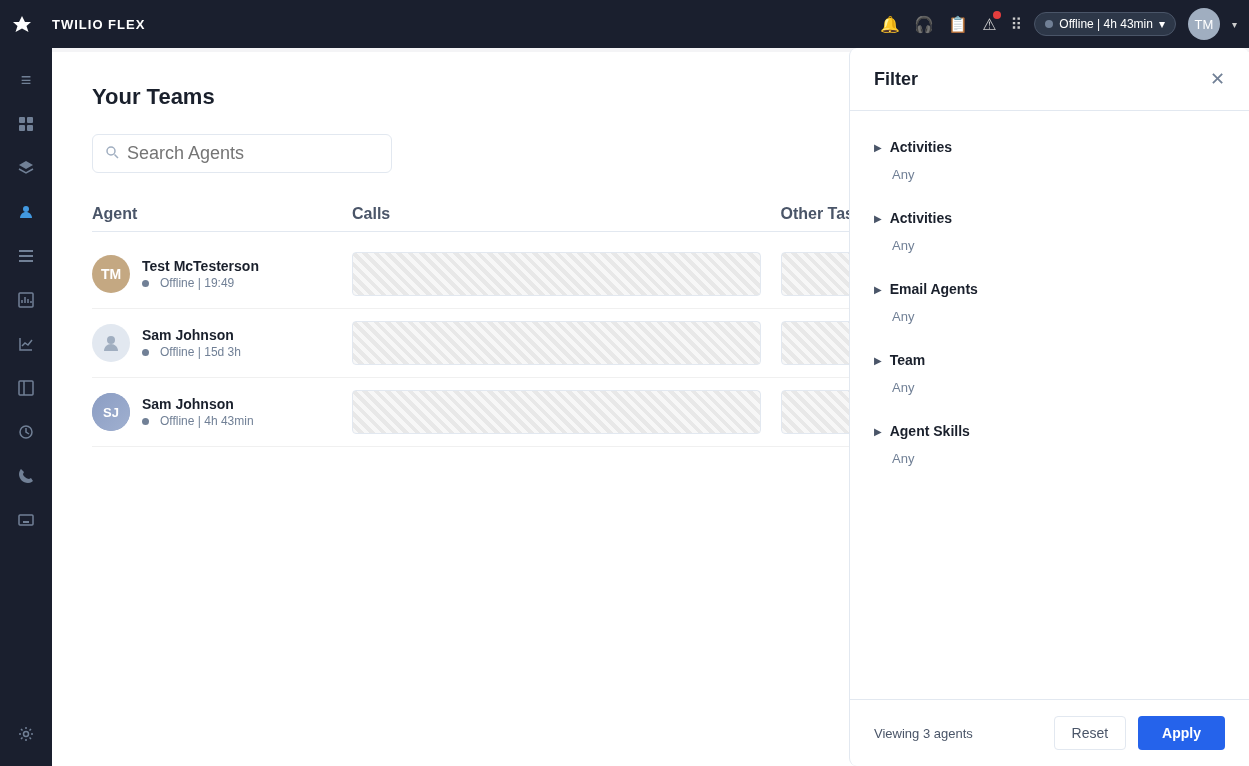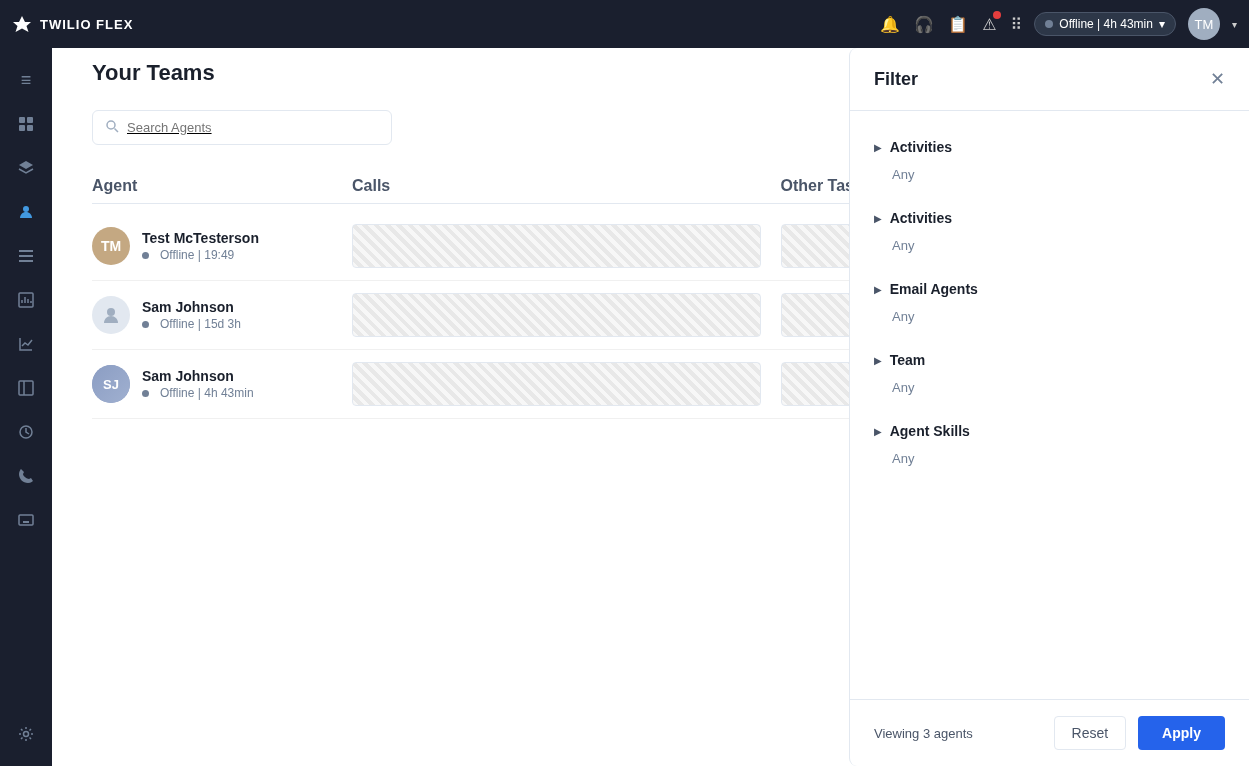--- a/index.html
+++ b/index.html
@@ -4,21 +4,21 @@
   <style>
     * { box-sizing: border-box; margin: 0; padding: 0; }
     body { font-family: -apple-system, BlinkMacSystemFont, 'Segoe UI', sans-serif; background: #f4f4f6; display: flex; height: 766px; overflow: hidden; }
 
     
     .topbar {
       position: fixed; top: 0; left: 0; right: 0; height: 48px;
       background: #1a1f2e; display: flex; align-items: center;
       padding: 0 12px; z-index: 100; gap: 12px;
     }
-    .topbar-brand { display: flex; align-items: center; gap: 8px; color: #fff; font-size: 13px; font-weight: 600; letter-spacing: 1px; }
+    .topbar-brand { display: flex; align-items: center; gap: 20px; color: #fff; font-size: 13px; font-weight: 600; letter-spacing: 1px; }
     .topbar-brand svg { width: 20px; height: 20px; }
     .topbar-spacer { flex: 1; }
     .topbar-icons { display: flex; align-items: center; gap: 14px; }
     .topbar-icon { color: #ccc; cursor: pointer; font-size: 16px; position: relative; }
     .topbar-badge { position: absolute; top: -4px; right: -4px; background: #e53e3e; border-radius: 50%; width: 8px; height: 8px; }
     .status-pill {
       background: #2d3748; border: 1px solid #4a5568; border-radius: 20px;
       color: #fff; font-size: 12px; padding: 4px 10px;
       display: flex; align-items: center; gap: 6px; cursor: pointer;
     }
@@ -34,36 +34,36 @@
     .sidebar-item {
       width: 40px; height: 40px; border-radius: 8px;
       display: flex; align-items: center; justify-content: center;
       color: #718096; cursor: pointer; font-size: 16px;
     }
     .sidebar-item.active { color: #4299e1; }
     .sidebar-bottom { margin-top: auto; }
 
     
     .main {
-      margin-top: 28px; margin-left: 52px;
+      margin-top: 52px; margin-left: 52px;
       flex: 1; background: #fff; padding: 32px 40px;
       overflow-y: auto;
       width: calc(100% - 52px - 400px);
     }
     .page-title { font-size: 22px; font-weight: 700; color: #1a202c; margin-bottom: 24px; }
 
     .search-box {
       display: flex; align-items: center; gap: 8px;
       border: 1px solid #e2e8f0; border-radius: 6px;
       padding: 8px 12px; width: 300px; margin-bottom: 24px;
       background: #fff;
     }
     .search-box input {
-      border: none; outline: none; font-size: 13px; color: #000000;
-      background: transparent; flex: 1; text-decoration: underline;
+      border: none; outline: none; font-size: 18px; color: #000000;
+      background: transparent; flex: 1;
     }
     .search-icon { color: #a0aec0; font-size: 14px; }
 
     
     .table-header {
       display: grid; grid-template-columns: 260px 1fr 1fr;
       padding: 8px 0; border-bottom: 1px solid #e2e8f0; margin-bottom: 8px;
     }
     .table-header span { font-size: 16px; font-weight: 600; color: #4a5568; }
 

